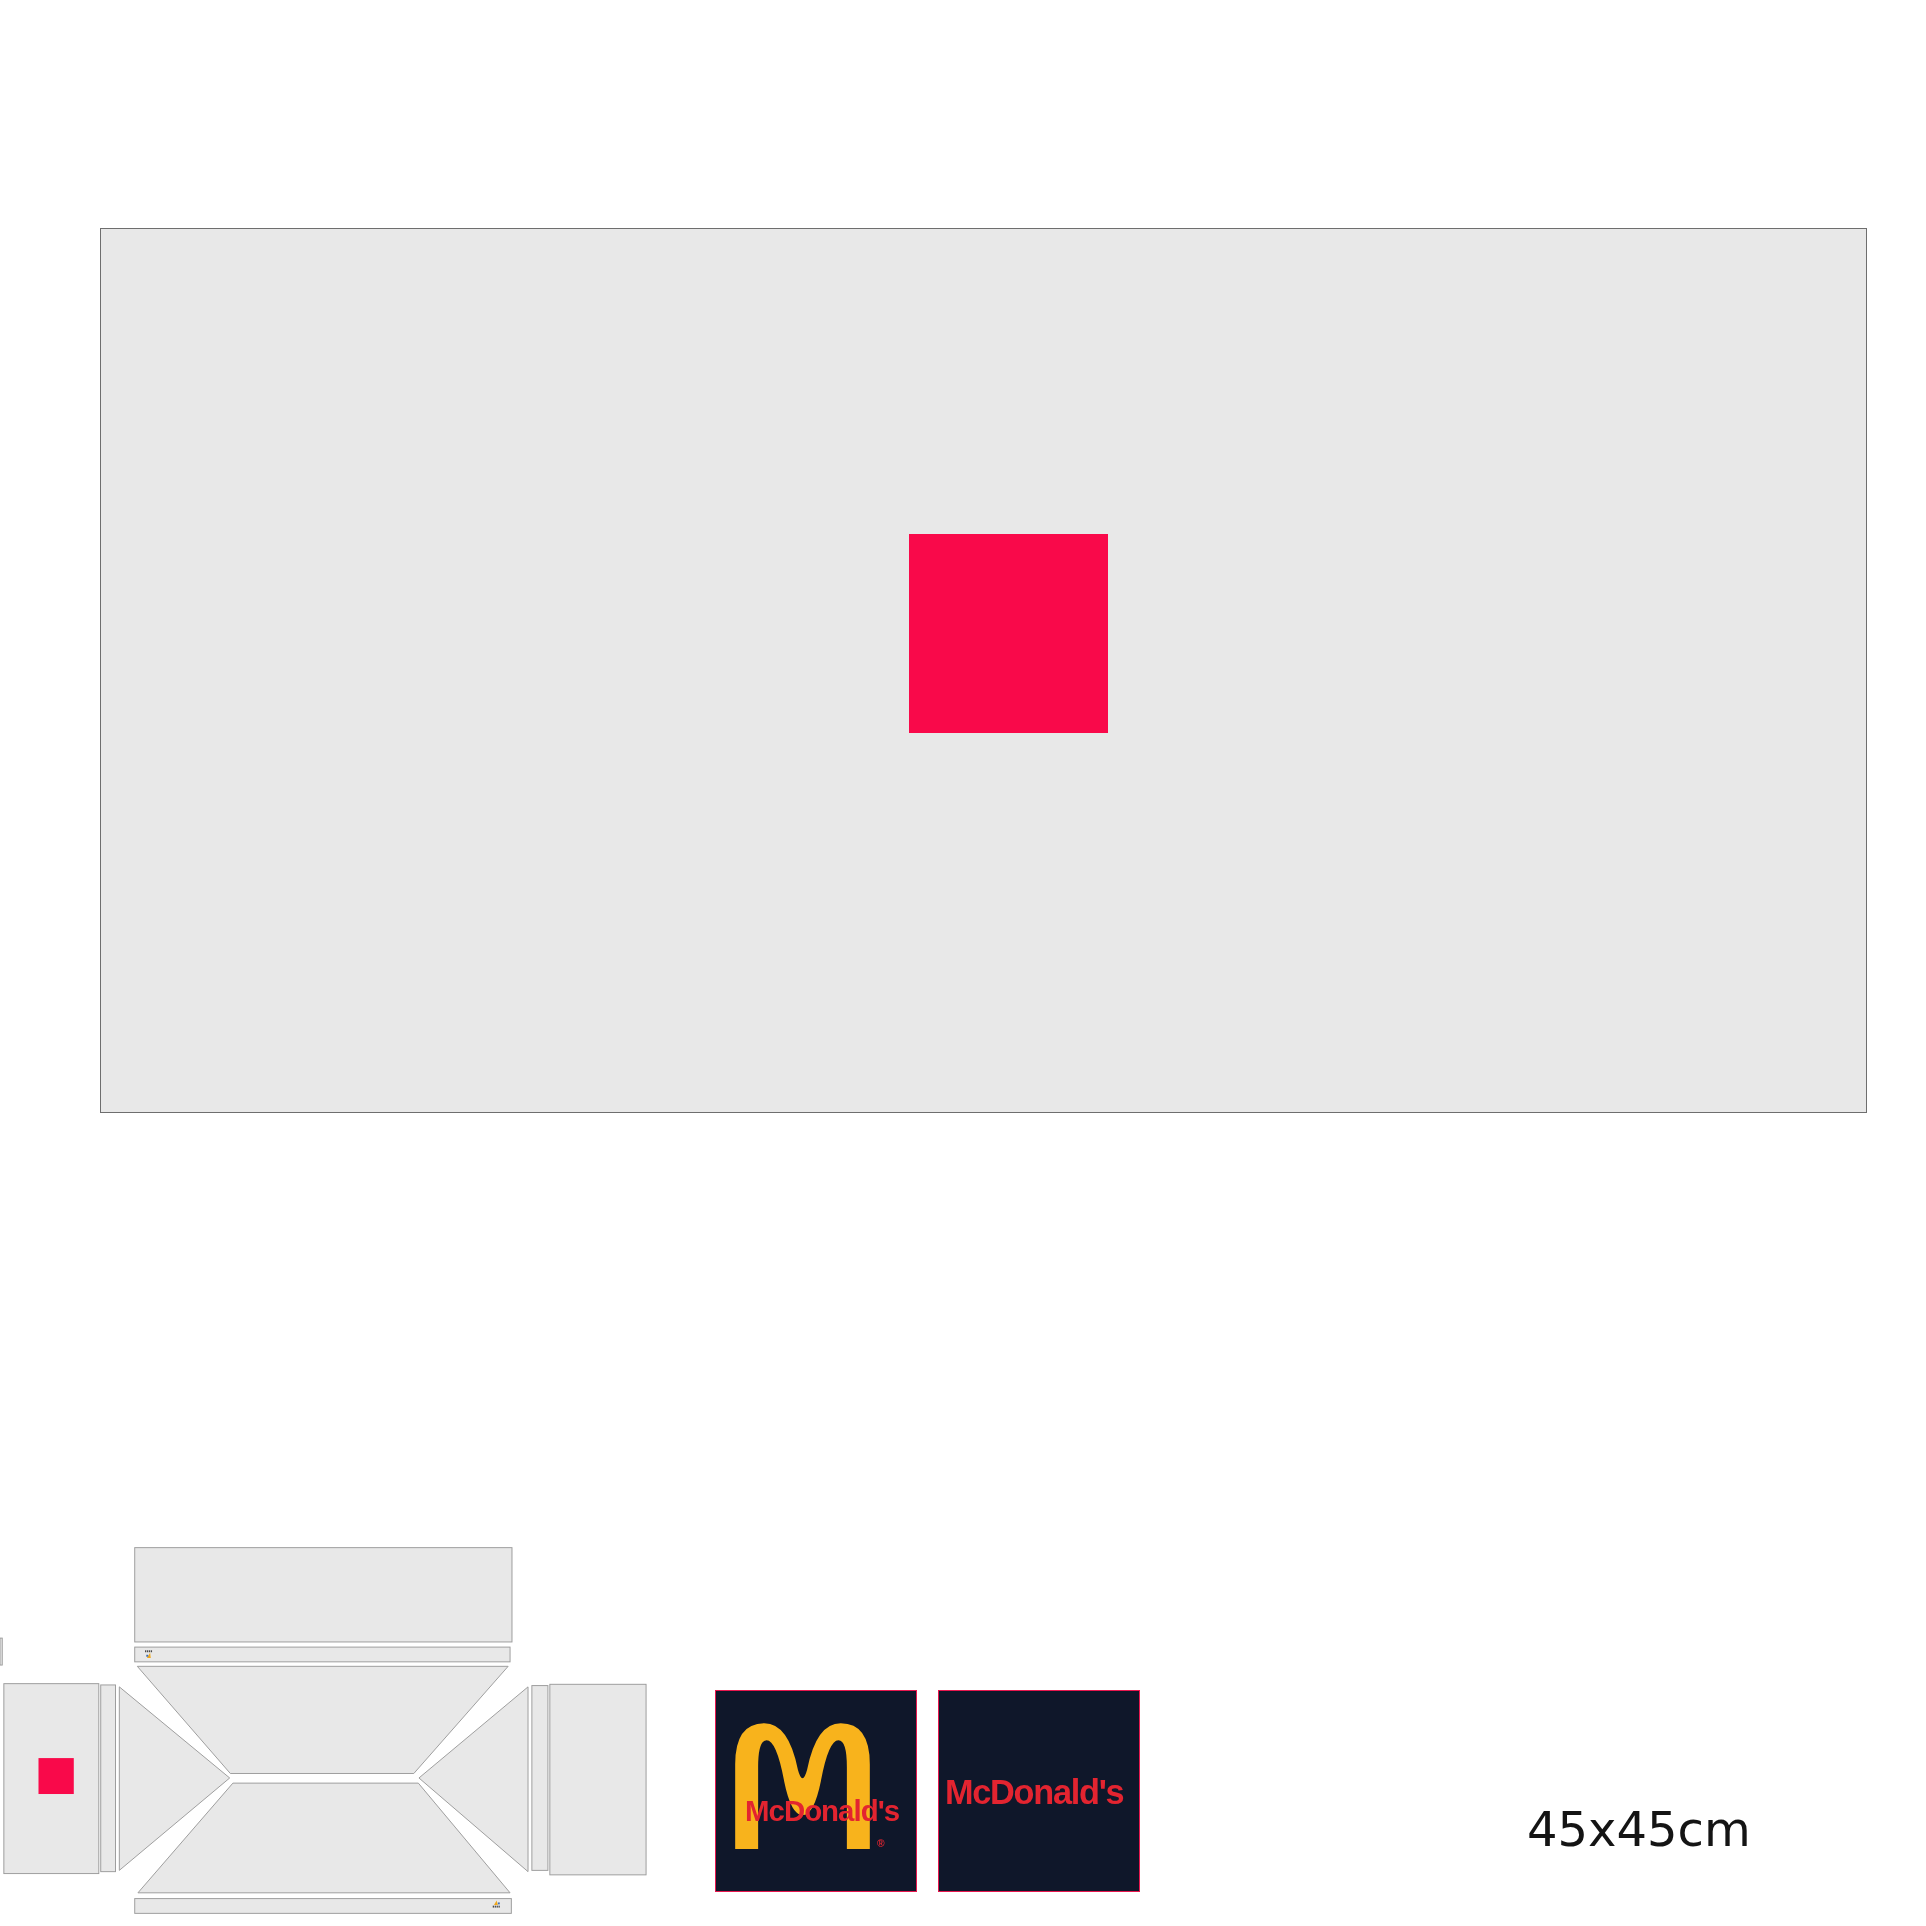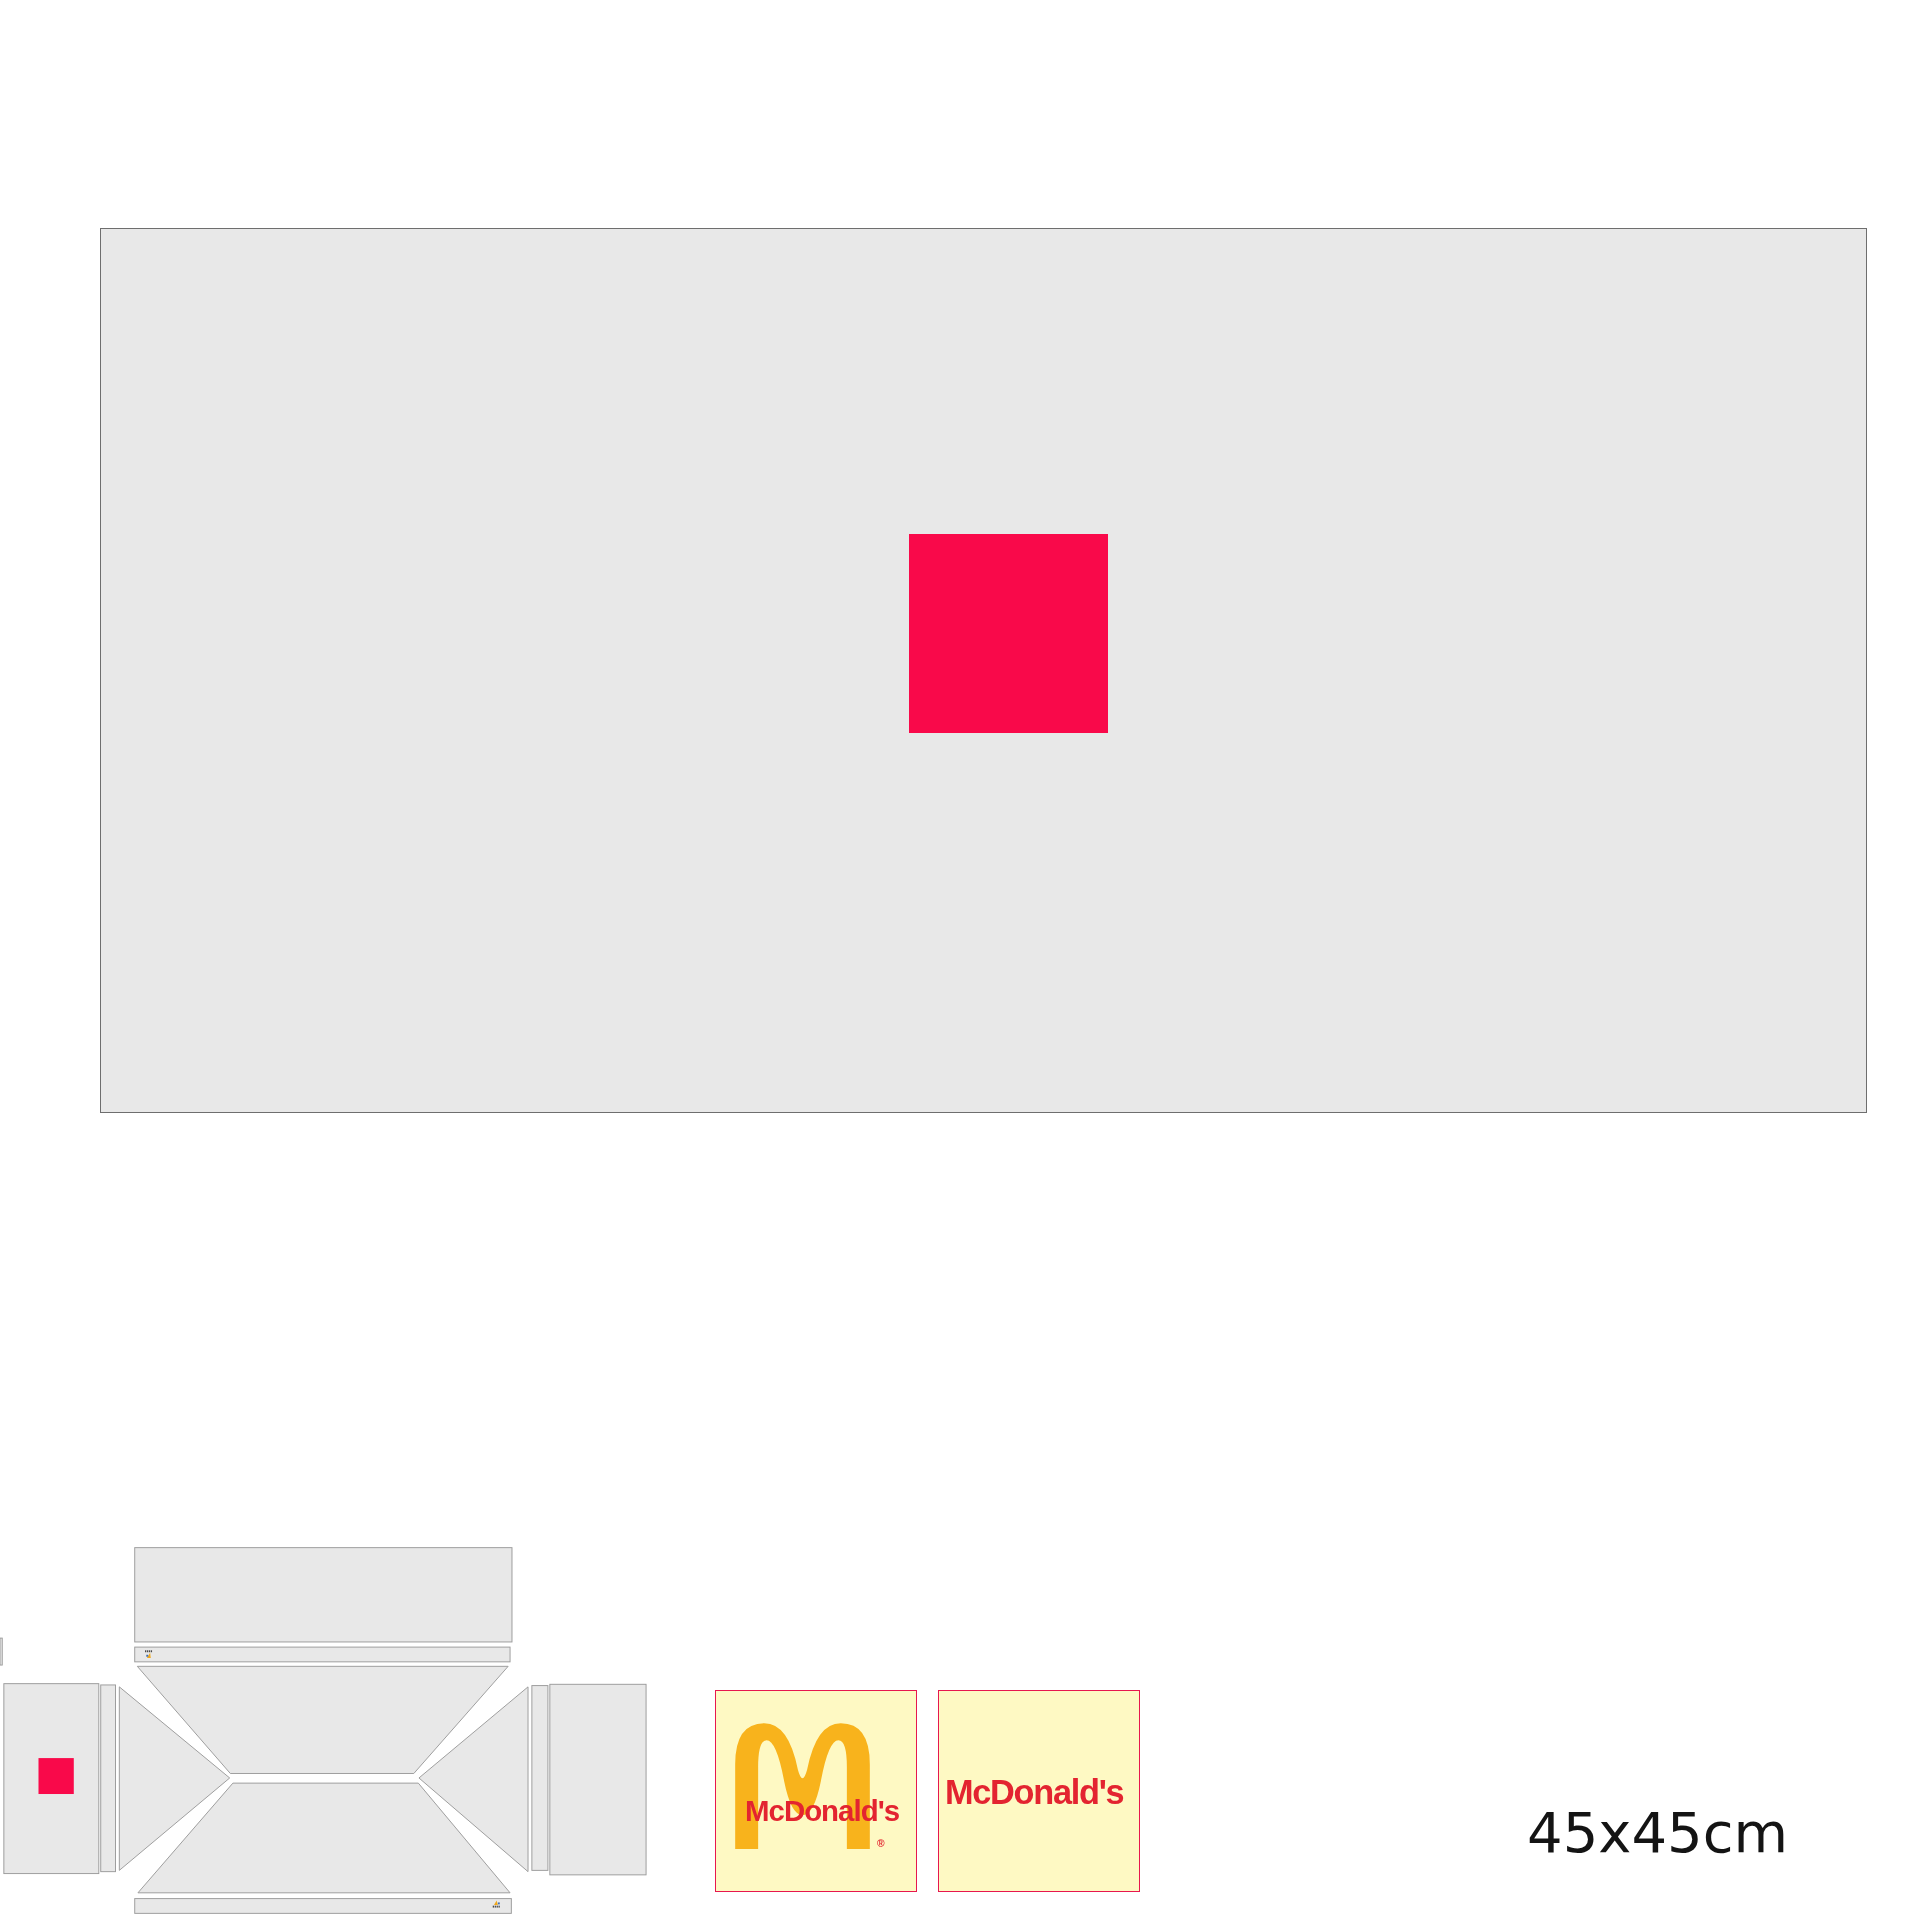--- a/index.html
+++ b/index.html
@@ -9,33 +9,33 @@
   
   .artboard{position:absolute;left:100px;top:228px;width:1767px;height:885px;
             background:#e8e8e8;border:1.3px solid #6e6e6e;box-sizing:border-box;}
   .accent-square{position:absolute;left:808px;top:305px;width:199px;height:199px;}
 
   
   .dieline{position:absolute;left:0;top:1541px;width:648px;height:379px;}
   .die{fill:#e8e8e8;stroke:#9b9b9b;stroke-width:1.5;}
 
   
-  .tile{position:absolute;top:1690px;width:202px;height:202px;background:#fef9c3;
+  .tile{position:absolute;top:1690px;width:202px;height:202px;background:#0f172a;
         border:1.6px solid #e7174e;box-sizing:border-box;padding-left:41px;}
   .tile-1{left:715px;}
   .tile-2{left:938px;}
   .arches-svg{position:absolute;left:9.6px;top:28px;width:153px;height:130px;z-index:1;}
   .wordmark{position:absolute;white-space:nowrap;font-weight:bold;z-index:2;
             letter-spacing:-1px;line-height:1;transform:scaleX(0.98);transform-origin:left top;}
   .wordmark-1{left:29px;top:105px;font-size:30px;}
   .wordmark-2{left:5.8px;top:83px;font-size:35px;letter-spacing:-1.3px;}
   .reg-mark{position:absolute;left:161px;top:148px;font-size:10.3px;font-weight:bold;z-index:2;line-height:1;}
 
   
-  .size-label{position:absolute;left:1527px;top:1805px;font-size:56px;line-height:1;
+  .size-label{position:absolute;left:1527px;top:1805px;font-size:48px;line-height:1;
               color:#141414;font-family:"DejaVu Sans","Liberation Sans",sans-serif;}
 </style>
 </head>
 <body>
 
 <div id="canvas">
 
   <div class="artboard">
     <div class="accent-square" style="background-color: rgb(249, 9, 74);"></div>
   </div>

